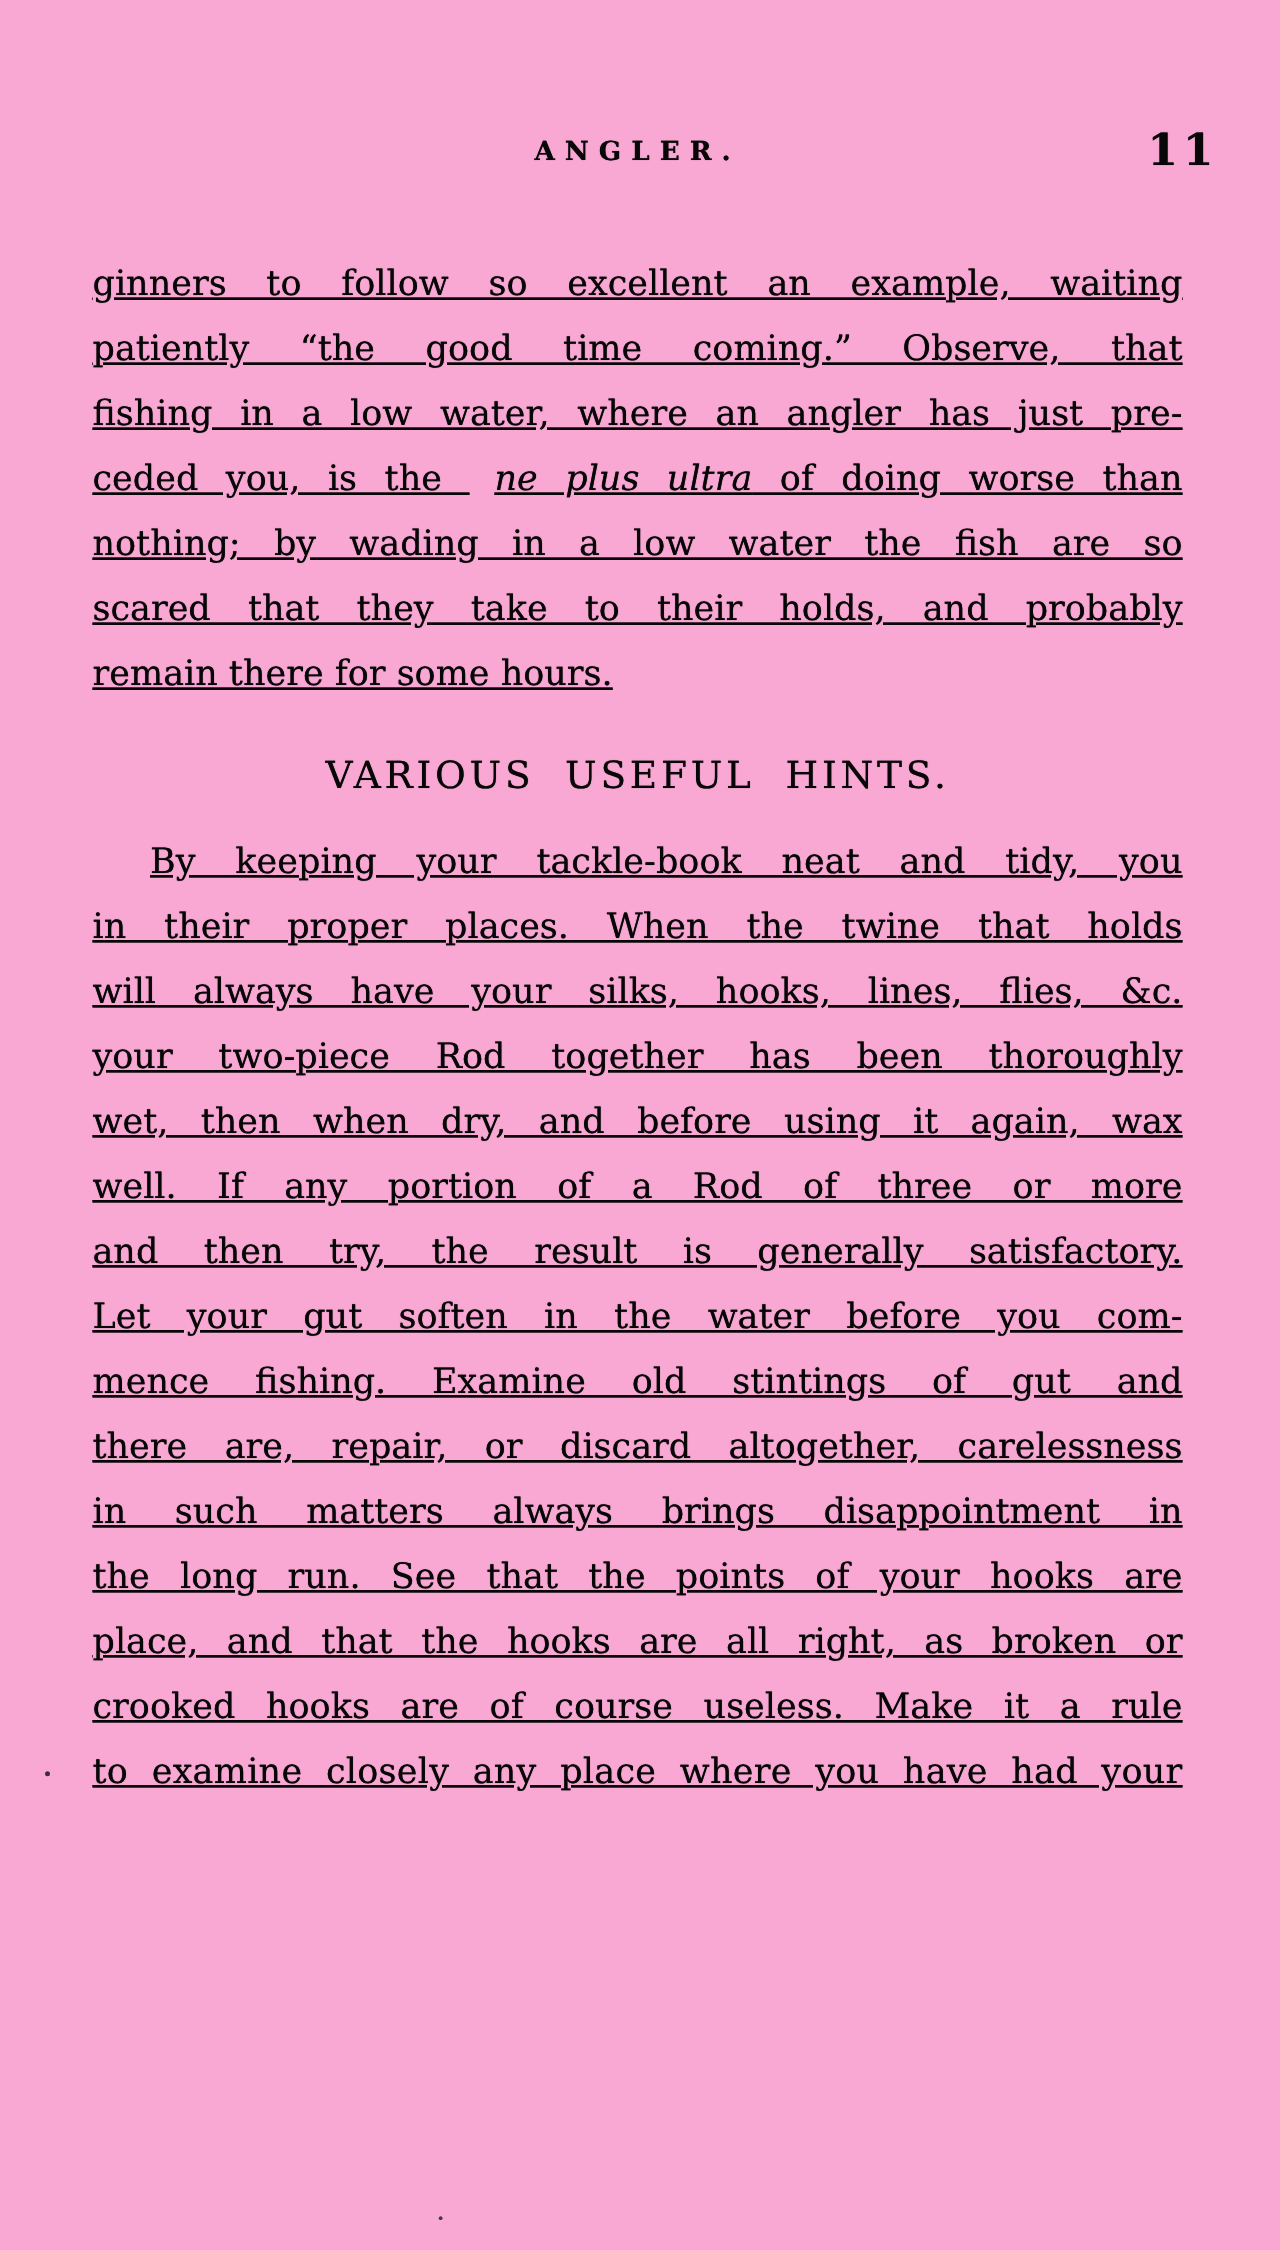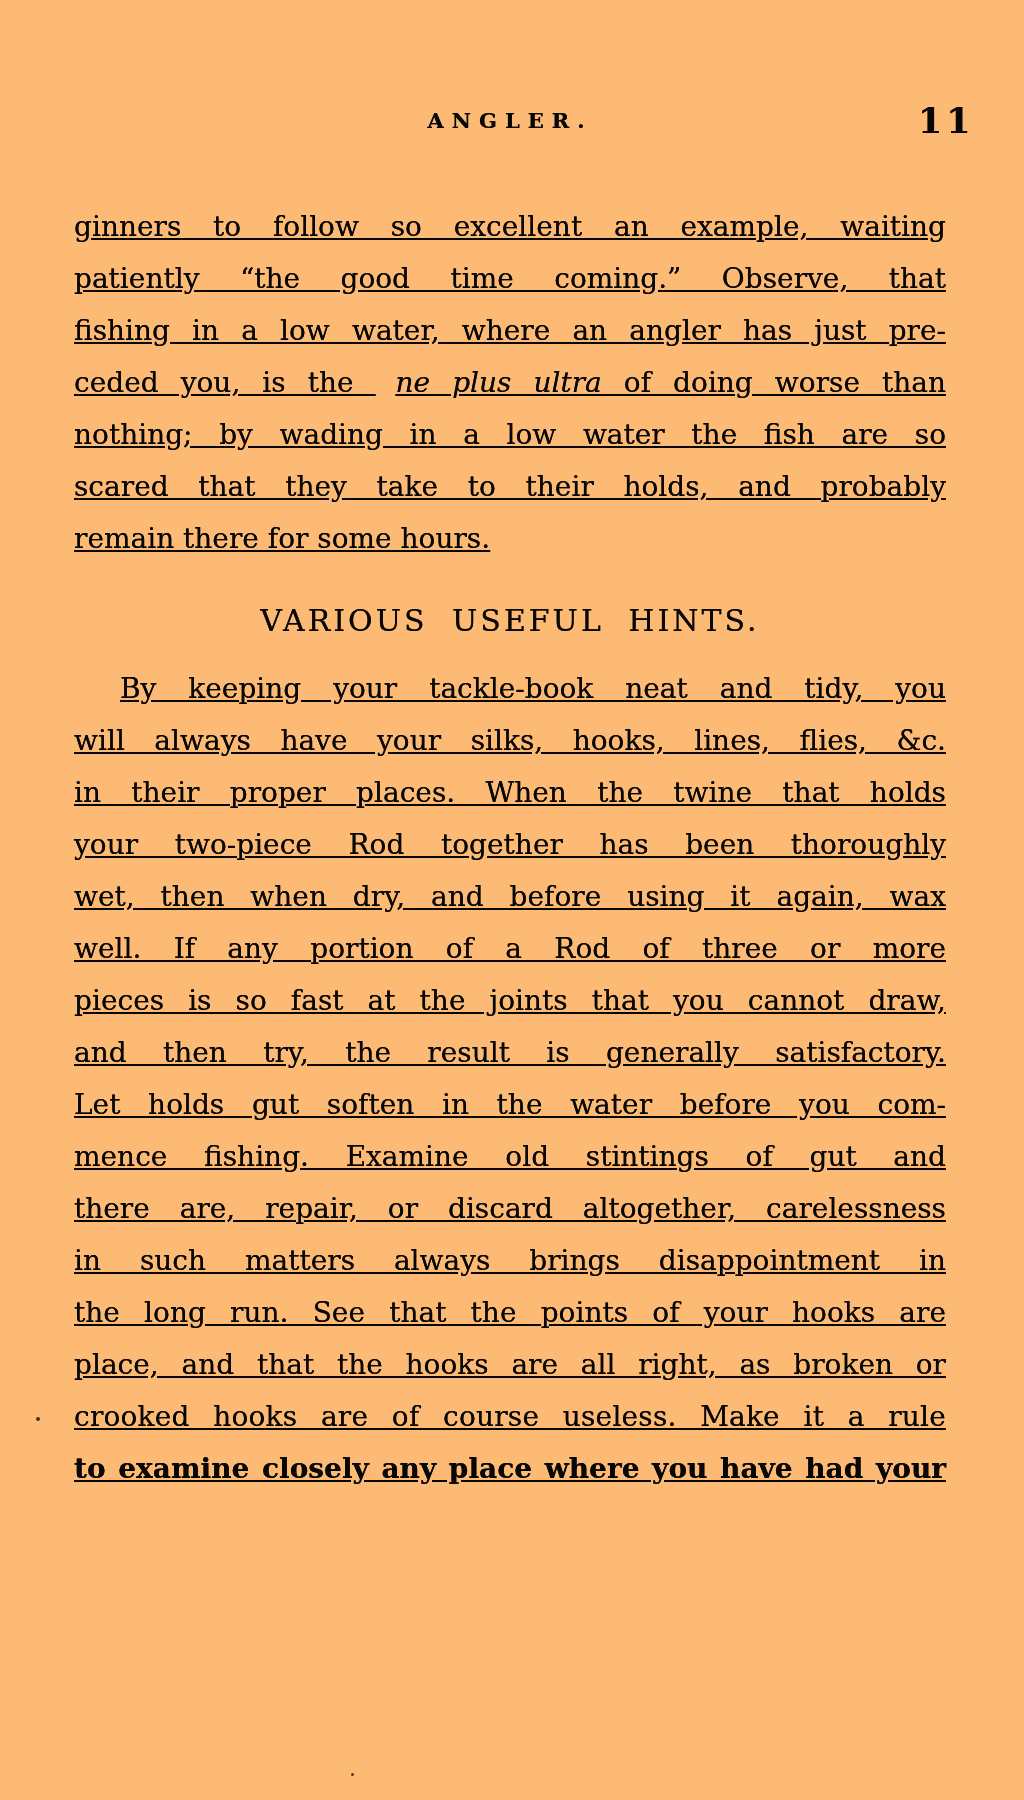--- a/index.html
+++ b/index.html
@@ -1,20 +1,20 @@
 <!DOCTYPE html>
 <html><head>
 <meta charset="utf-8">
 <style>
   html,body{margin:0;padding:0;background:#e8e8e8;}
   .page{
     position:relative;
     width:1024px;height:1800px;
     margin:0 auto;
-    background:#fdba74;
+    background:#f9a8d4;
     font-family:"DejaVu Serif","Liberation Serif",serif;
     color:#070707;
     overflow:hidden;
     text-shadow:0 0 0.6px rgba(0,0,0,0.85);
   }
   .running-header{
     position:absolute;top:108px;left:74px;width:872px;
     text-align:center;
     font-size:21px;font-weight:bold;
     letter-spacing:8px;
@@ -71,28 +71,27 @@
         <div class="line"><span>ceded you, is the </span><span class="italic">ne plus ultra</span><span> of doing worse than</span></div>
         <div class="line">nothing; by wading in a low water the fish are so</div>
         <div class="line">scared that they take to their holds, and probably</div>
         <div class="line">remain there for some hours.</div>
       </div>
 
     <div class="section-heading">VARIOUS USEFUL HINTS.</div>
 
     <div class="para para2">
         <div class="line">By keeping your tackle-book neat and tidy, you</div>
+        <div class="line">in their proper places. When the twine that holds</div>
         <div class="line">will always have your silks, hooks, lines, flies, &amp;c.</div>
-        <div class="line">in their proper places. When the twine that holds</div>
         <div class="line">your two-piece Rod together has been thoroughly</div>
         <div class="line">wet, then when dry, and before using it again, wax</div>
         <div class="line">well. If any portion of a Rod of three or more</div>
-        <div class="line">pieces is so fast at the joints that you cannot draw,</div>
         <div class="line">and then try, the result is generally satisfactory.</div>
-        <div class="line">Let holds gut soften in the water before you com-</div>
+        <div class="line">Let your gut soften in the water before you com-</div>
         <div class="line">mence fishing. Examine old stintings of gut and</div>
         <div class="line">there are, repair, or discard altogether, carelessness</div>
         <div class="line">in such matters always brings disappointment in</div>
         <div class="line">the long run. See that the points of your hooks are</div>
         <div class="line">place, and that the hooks are all right, as broken or</div>
         <div class="line">crooked hooks are of course useless. Make it a rule</div>
         <div class="line">to examine closely any place where you have had your</div>
       </div>
 
   </div>

